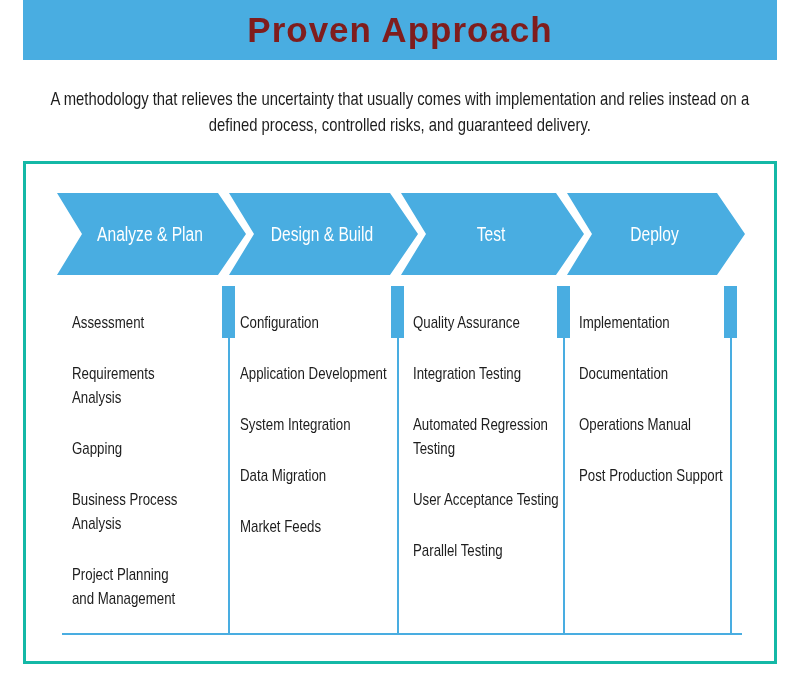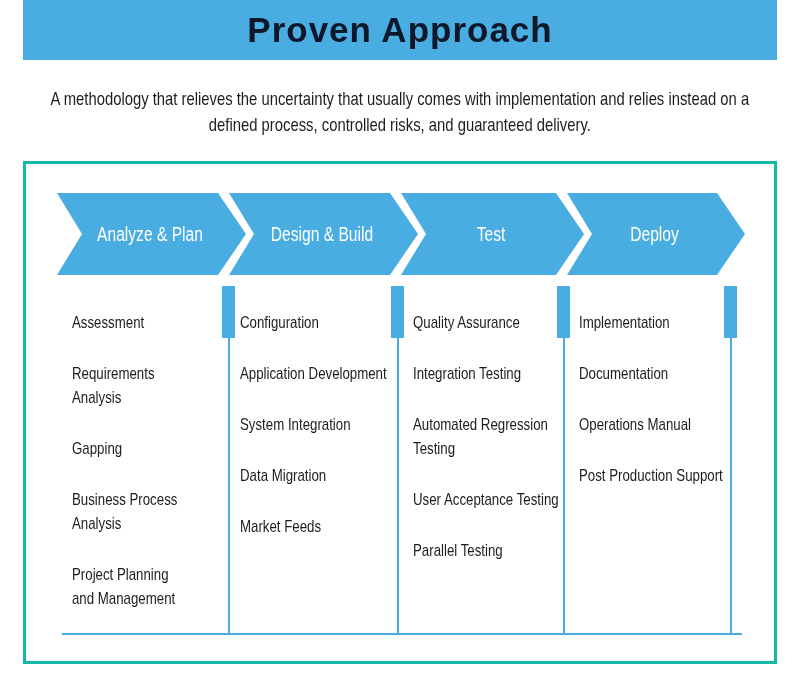--- a/index.html
+++ b/index.html
@@ -17,21 +17,21 @@
   .banner {
     position: absolute;
     left: 23px; top: 0;
     width: 754px; height: 60px;
     background: #49ADE1;
     display: flex;
     align-items: center;
     justify-content: center;
   }
   .banner-title {
-    color: #0f172a;
+    color: #7f1d1d;
     font-size: 35px;
     font-weight: bold;
     letter-spacing: 1px;
     text-align: right;
   }
   .subtitle {
     position: absolute;
     left: 20px; top: 86px;
     width: 974px;
     transform: scaleX(0.78);

